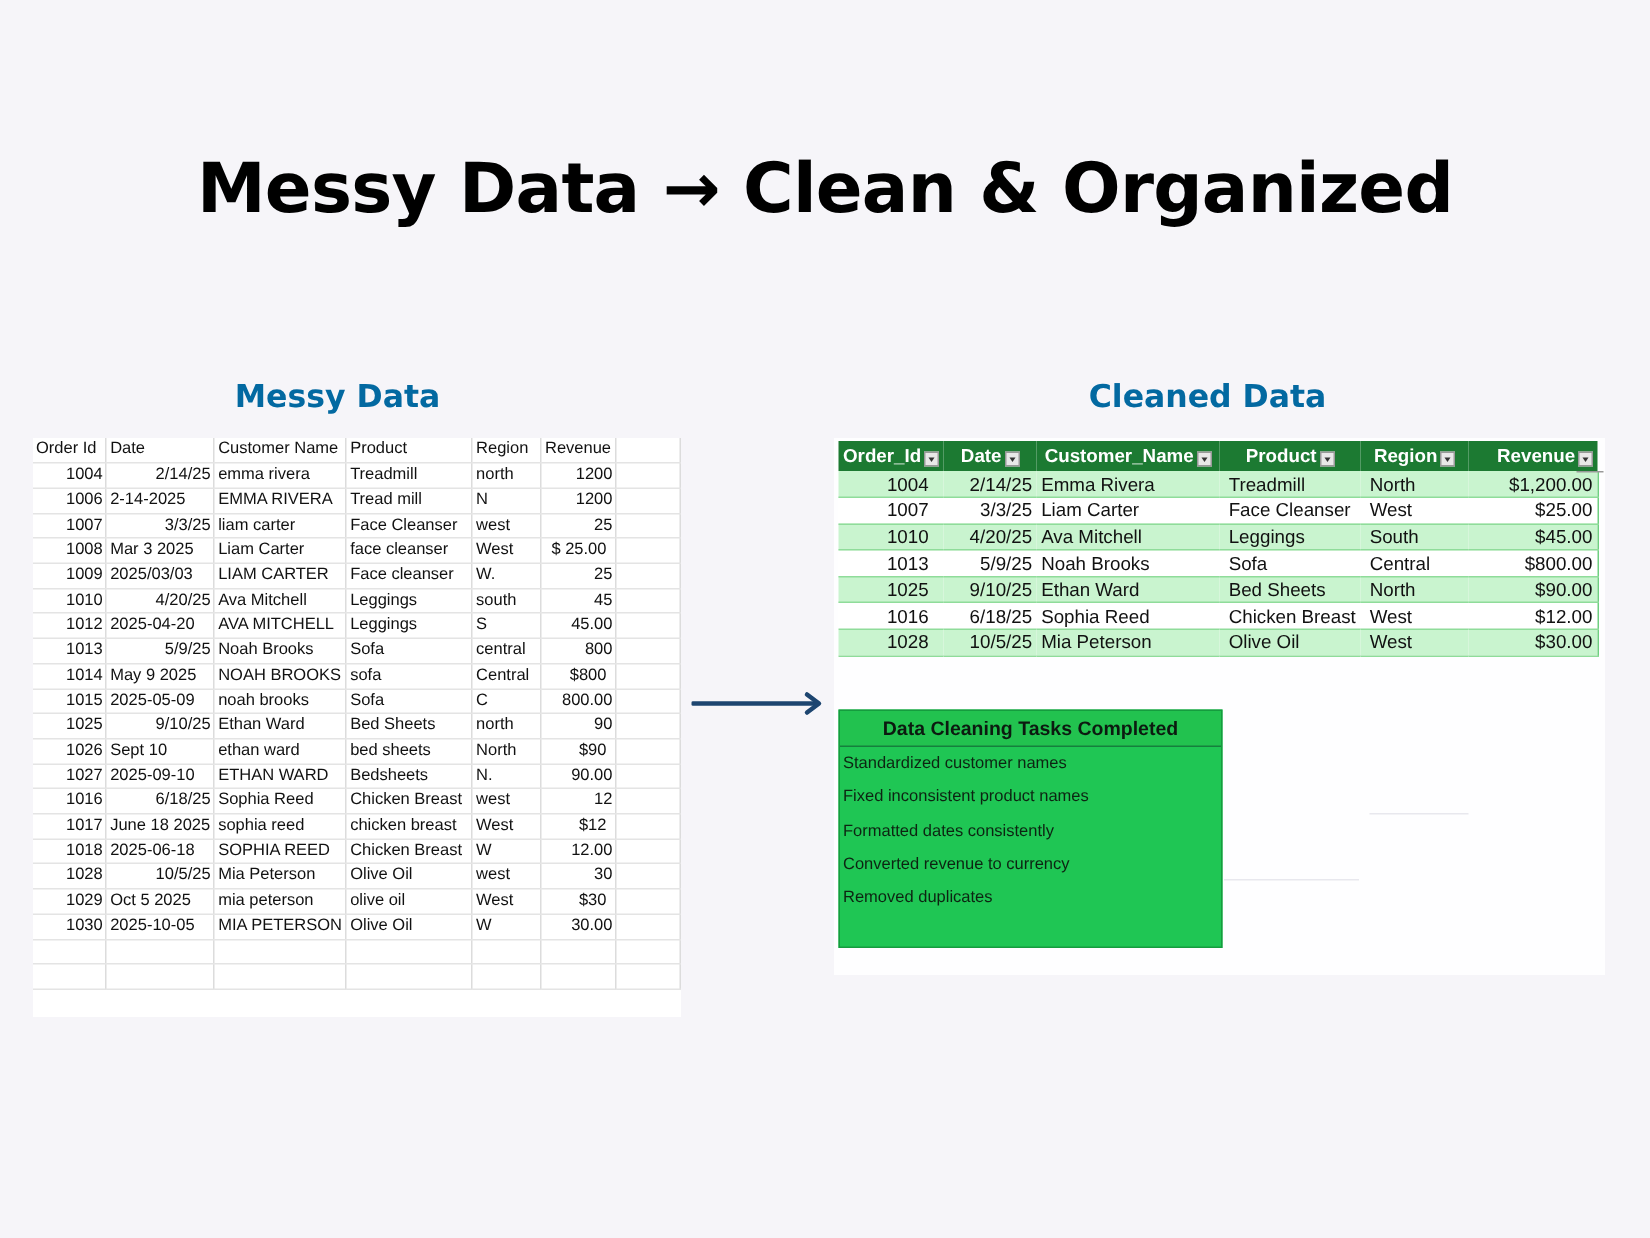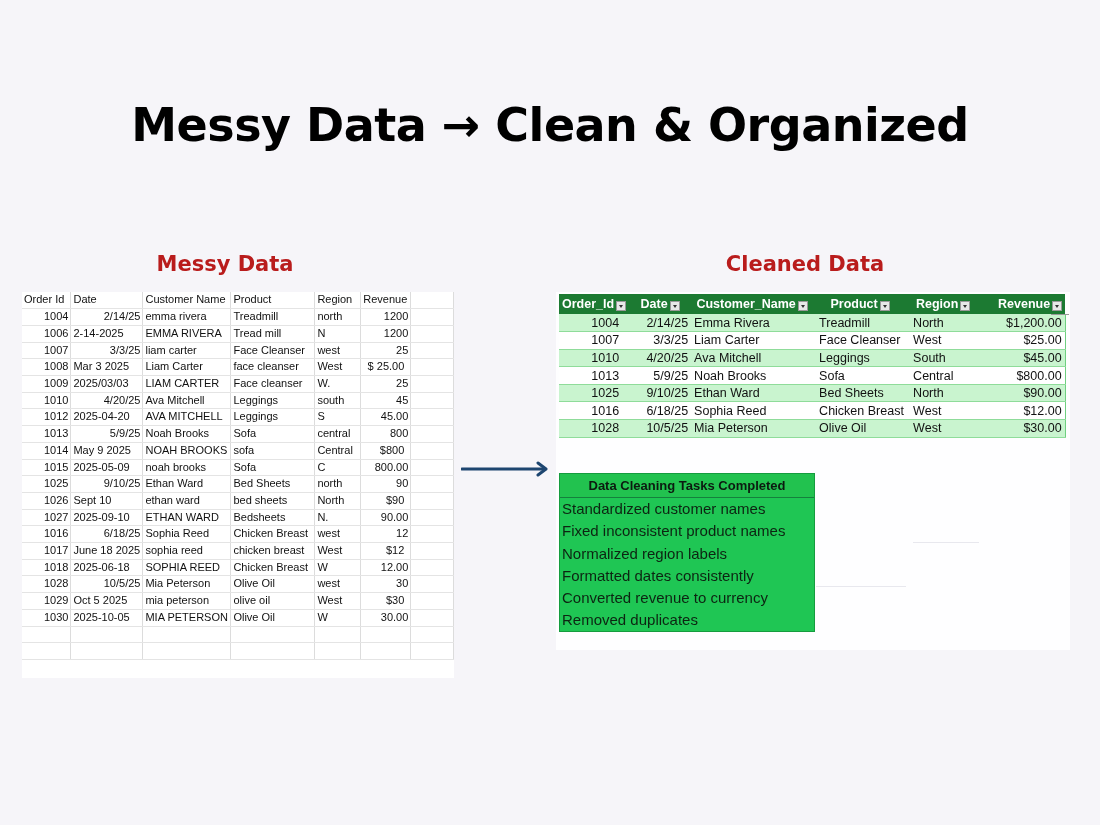--- a/index.html
+++ b/index.html
@@ -6,21 +6,21 @@
     html, body { width: 1100px; height: 825px; background: #f6f5f9; overflow: hidden; }
     body { position: relative; font-family: "Liberation Sans", "DejaVu Sans", sans-serif; color: #000; }
 
     .main-title {
       position: absolute; top: 98px; left: 0; width: 1100px; text-align: center;
       font-family: "DejaVu Sans", sans-serif; font-weight: bold; font-size: 46px; letter-spacing: -0.5px;
       color: #000;
     }
     .subtitle {
       position: absolute; top: 252px; font-family: "DejaVu Sans", sans-serif; font-weight: bold;
-      font-size: 21px; color: #b91c1c; text-align: center;
+      font-size: 21px; color: #0369a1; text-align: center;
     }
     .subtitle.messy { left: 140px; width: 170px; }
     .subtitle.clean { left: 700px; width: 210px; }
 
     
     .messy-sheet {
       position: absolute; left: 22px; top: 292px; width: 432px; height: 386px; background: #fff;
       overflow: hidden;
     }
     .messy-table { border-collapse: collapse; font-size: 11px; font-family: "Liberation Sans", sans-serif; }
@@ -73,21 +73,21 @@
 
     .tasks-box {
       position: absolute; left: 3px; top: 181px; width: 256px; height: 159px;
       background: #1fc654; border: 1px solid #159c3e;
     }
     .tasks-title {
       height: 24px; border-bottom: 1px solid #15803d; text-align: center;
       font-weight: bold; font-size: 13px; line-height: 24px; color: #0c1a10;
       background: #22c24f;
     }
-    .task-item { height: 22.3px; font-size: 15px; line-height: 22px; padding-left: 2px; color: #0d2412; }
+    .task-item { height: 22.3px; font-size: 11px; line-height: 22px; padding-left: 2px; color: #0d2412; }
 
     .faint-line { position: absolute; height: 1px; background: #e8e8ee; }
   </style>
 </head>
 <body>
 
 <h1 class="main-title">Messy Data → Clean &amp; Organized</h1>
 
 <div class="subtitle messy">Messy Data</div>
 <div class="subtitle clean">Cleaned Data</div>
@@ -382,21 +382,20 @@
         </tr>
       </tbody>
   </table>
   <div class="header-line"></div>
 
   <div class="tasks-box">
     <div class="tasks-title">Data Cleaning Tasks Completed</div>
     <div id="tasks-list">
         <div class="task-item">Standardized customer names</div>
         <div class="task-item">Fixed inconsistent product names</div>
-        <div class="task-item">Normalized region labels</div>
         <div class="task-item">Formatted dates consistently</div>
         <div class="task-item">Converted revenue to currency</div>
         <div class="task-item">Removed duplicates</div>
       </div>
   </div>
 
   <div class="faint-line" style="left:357px; top:250px; width:66px;"></div>
   <div class="faint-line" style="left:260px; top:294px; width:90px;"></div>
 </div>
 

